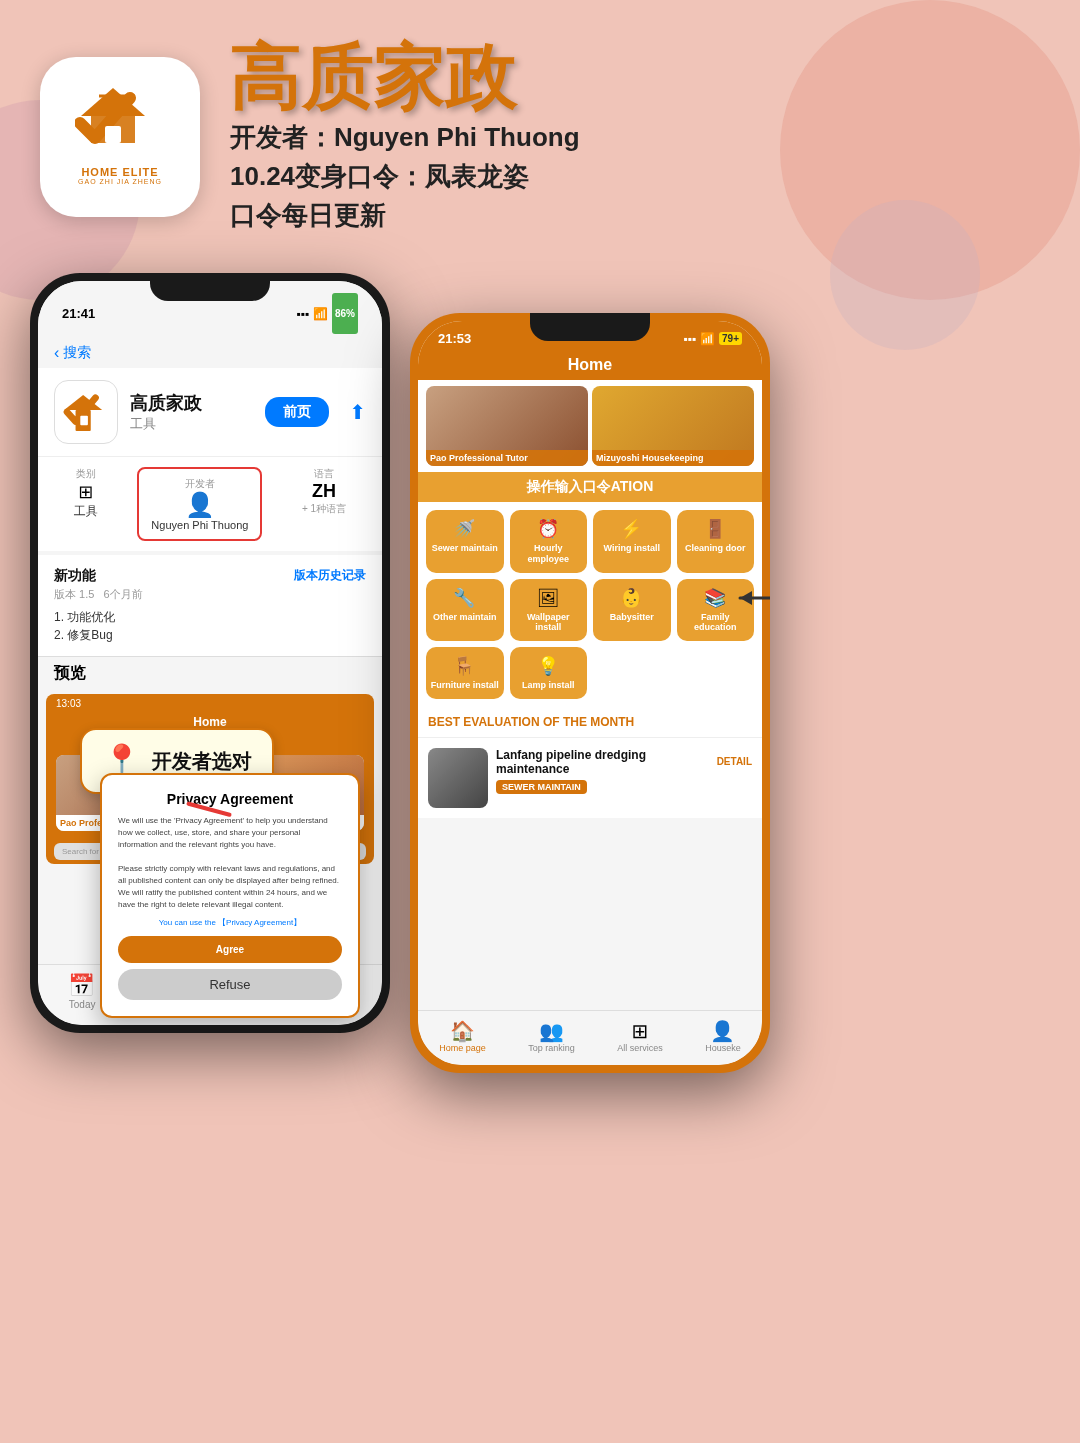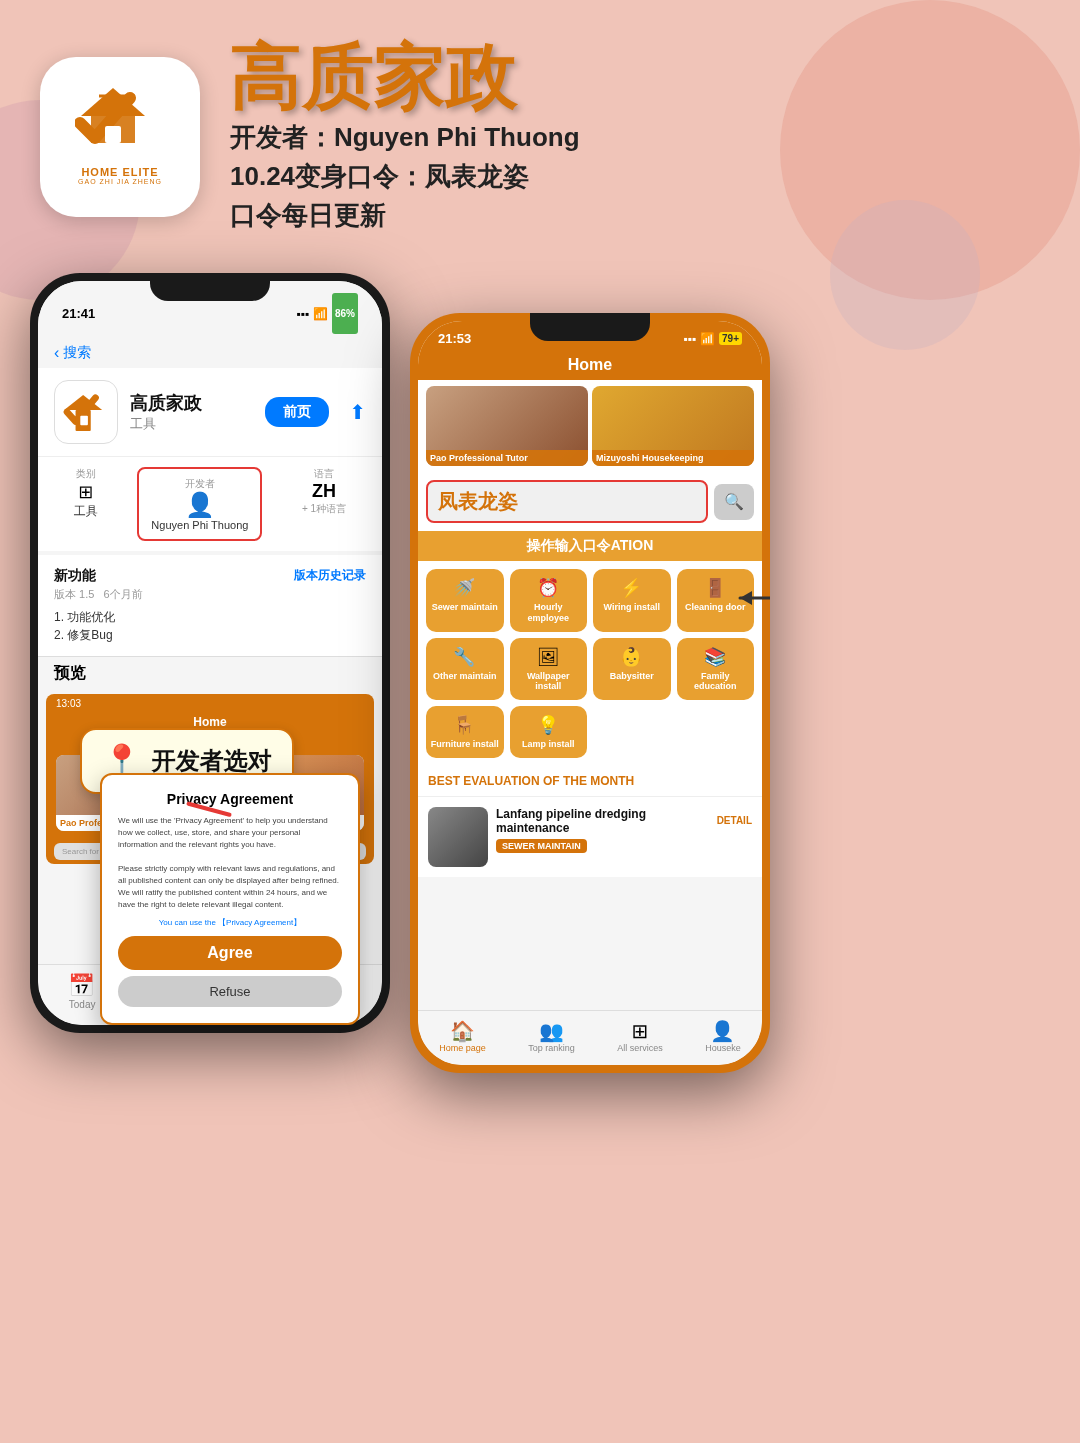--- a/index.html
+++ b/index.html
@@ -227,42 +227,42 @@
       left: 60px; top: 460px;
       background: #fffde7;
       border: 2px solid #d4730a;
       border-radius: 16px;
       padding: 12px 20px;
       display: flex; align-items: center; gap: 10px;
       z-index: 20;
       box-shadow: 0 4px 12px rgba(0,0,0,0.2);
     }
     .pin-icon { font-size: 32px; }
-    .pin-text { font-size: 24px; font-weight: 800; color: #111; }
+    .pin-text { font-size: 20px; font-weight: 800; color: #111; }
 
     
     .privacy-popup {
       position: absolute;
       left: 80px; top: 490px;
       width: 260px;
       background: white;
       border: 2.5px solid #d4730a;
       border-radius: 12px;
       padding: 16px;
       z-index: 25;
       box-shadow: 0 8px 24px rgba(0,0,0,0.3);
     }
     .privacy-title { font-size: 14px; font-weight: 700; text-align: center; margin-bottom: 8px; }
     .privacy-body { font-size: 8px; color: #444; line-height: 1.5; }
     .privacy-link { font-size: 8px; color: #007aff; text-align: center; margin: 6px 0; }
     .agree-btn {
       display: block; width: 100%;
       background: #d4730a; color: white;
       border: none; border-radius: 20px;
-      padding: 8px; font-size: 16px; font-weight: 600;
+      padding: 8px; font-size: 10px; font-weight: 600;
       margin-top: 8px; text-align: center;
     }
     .refuse-btn {
       display: block; width: 100%;
       background: #ccc; color: #333;
       border: none; border-radius: 20px;
       padding: 8px; font-size: 13px;
       margin-top: 6px; text-align: center;
     }
     .preview-grid {
@@ -609,26 +609,20 @@
         <div class="banner-card banner-card-bg1">
           <div style="width:100%;height:100%;background:linear-gradient(135deg,#c8a080,#8b5030);"></div>
           <div class="banner-card-text">Pao Professional Tutor</div>
         </div>
         <div class="banner-card banner-card-bg2">
           <div style="width:100%;height:100%;background:linear-gradient(135deg,#e0a830,#c07820);"></div>
           <div class="banner-card-text">Mizuyoshi Housekeeping</div>
         </div>
       </div>
 
-      <div class="search-area">
-        <div class="search-input-box">
-          <span class="password-input-display">凤表龙姿</span>
-        </div>
-        <div class="search-btn">🔍</div>
-      </div>
 
       <div class="password-bar">操作输入口令ATION</div>
 
       <div class="service-grid">
         <div class="service-item">
           <span class="service-icon">🚿</span>
           <span class="service-label">Sewer maintain</span>
         </div>
         <div class="service-item">
           <span class="service-icon">⏰</span>

